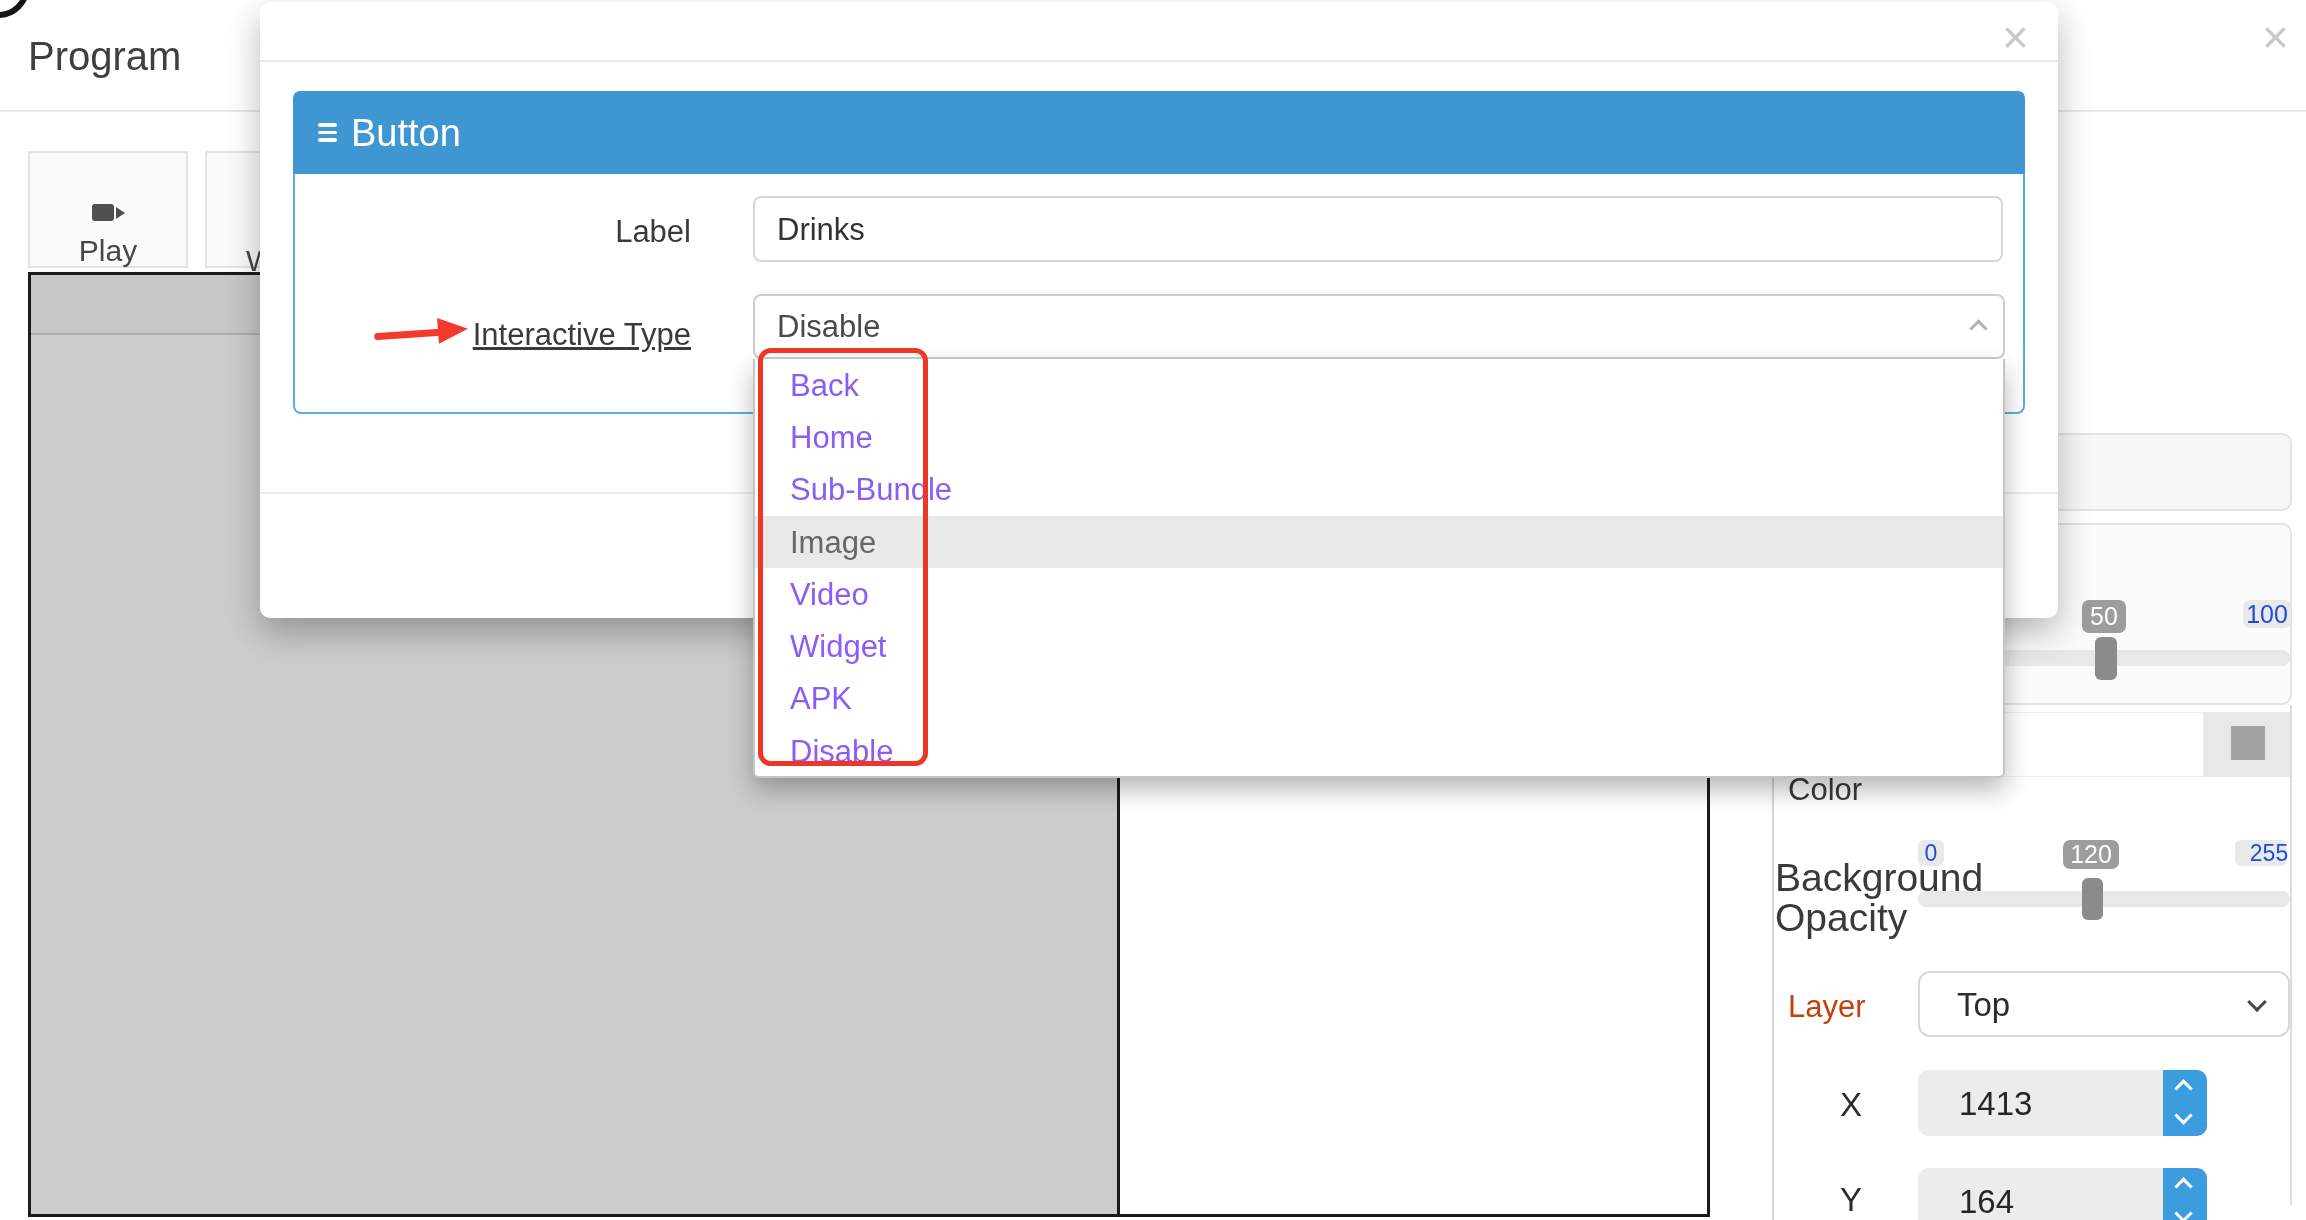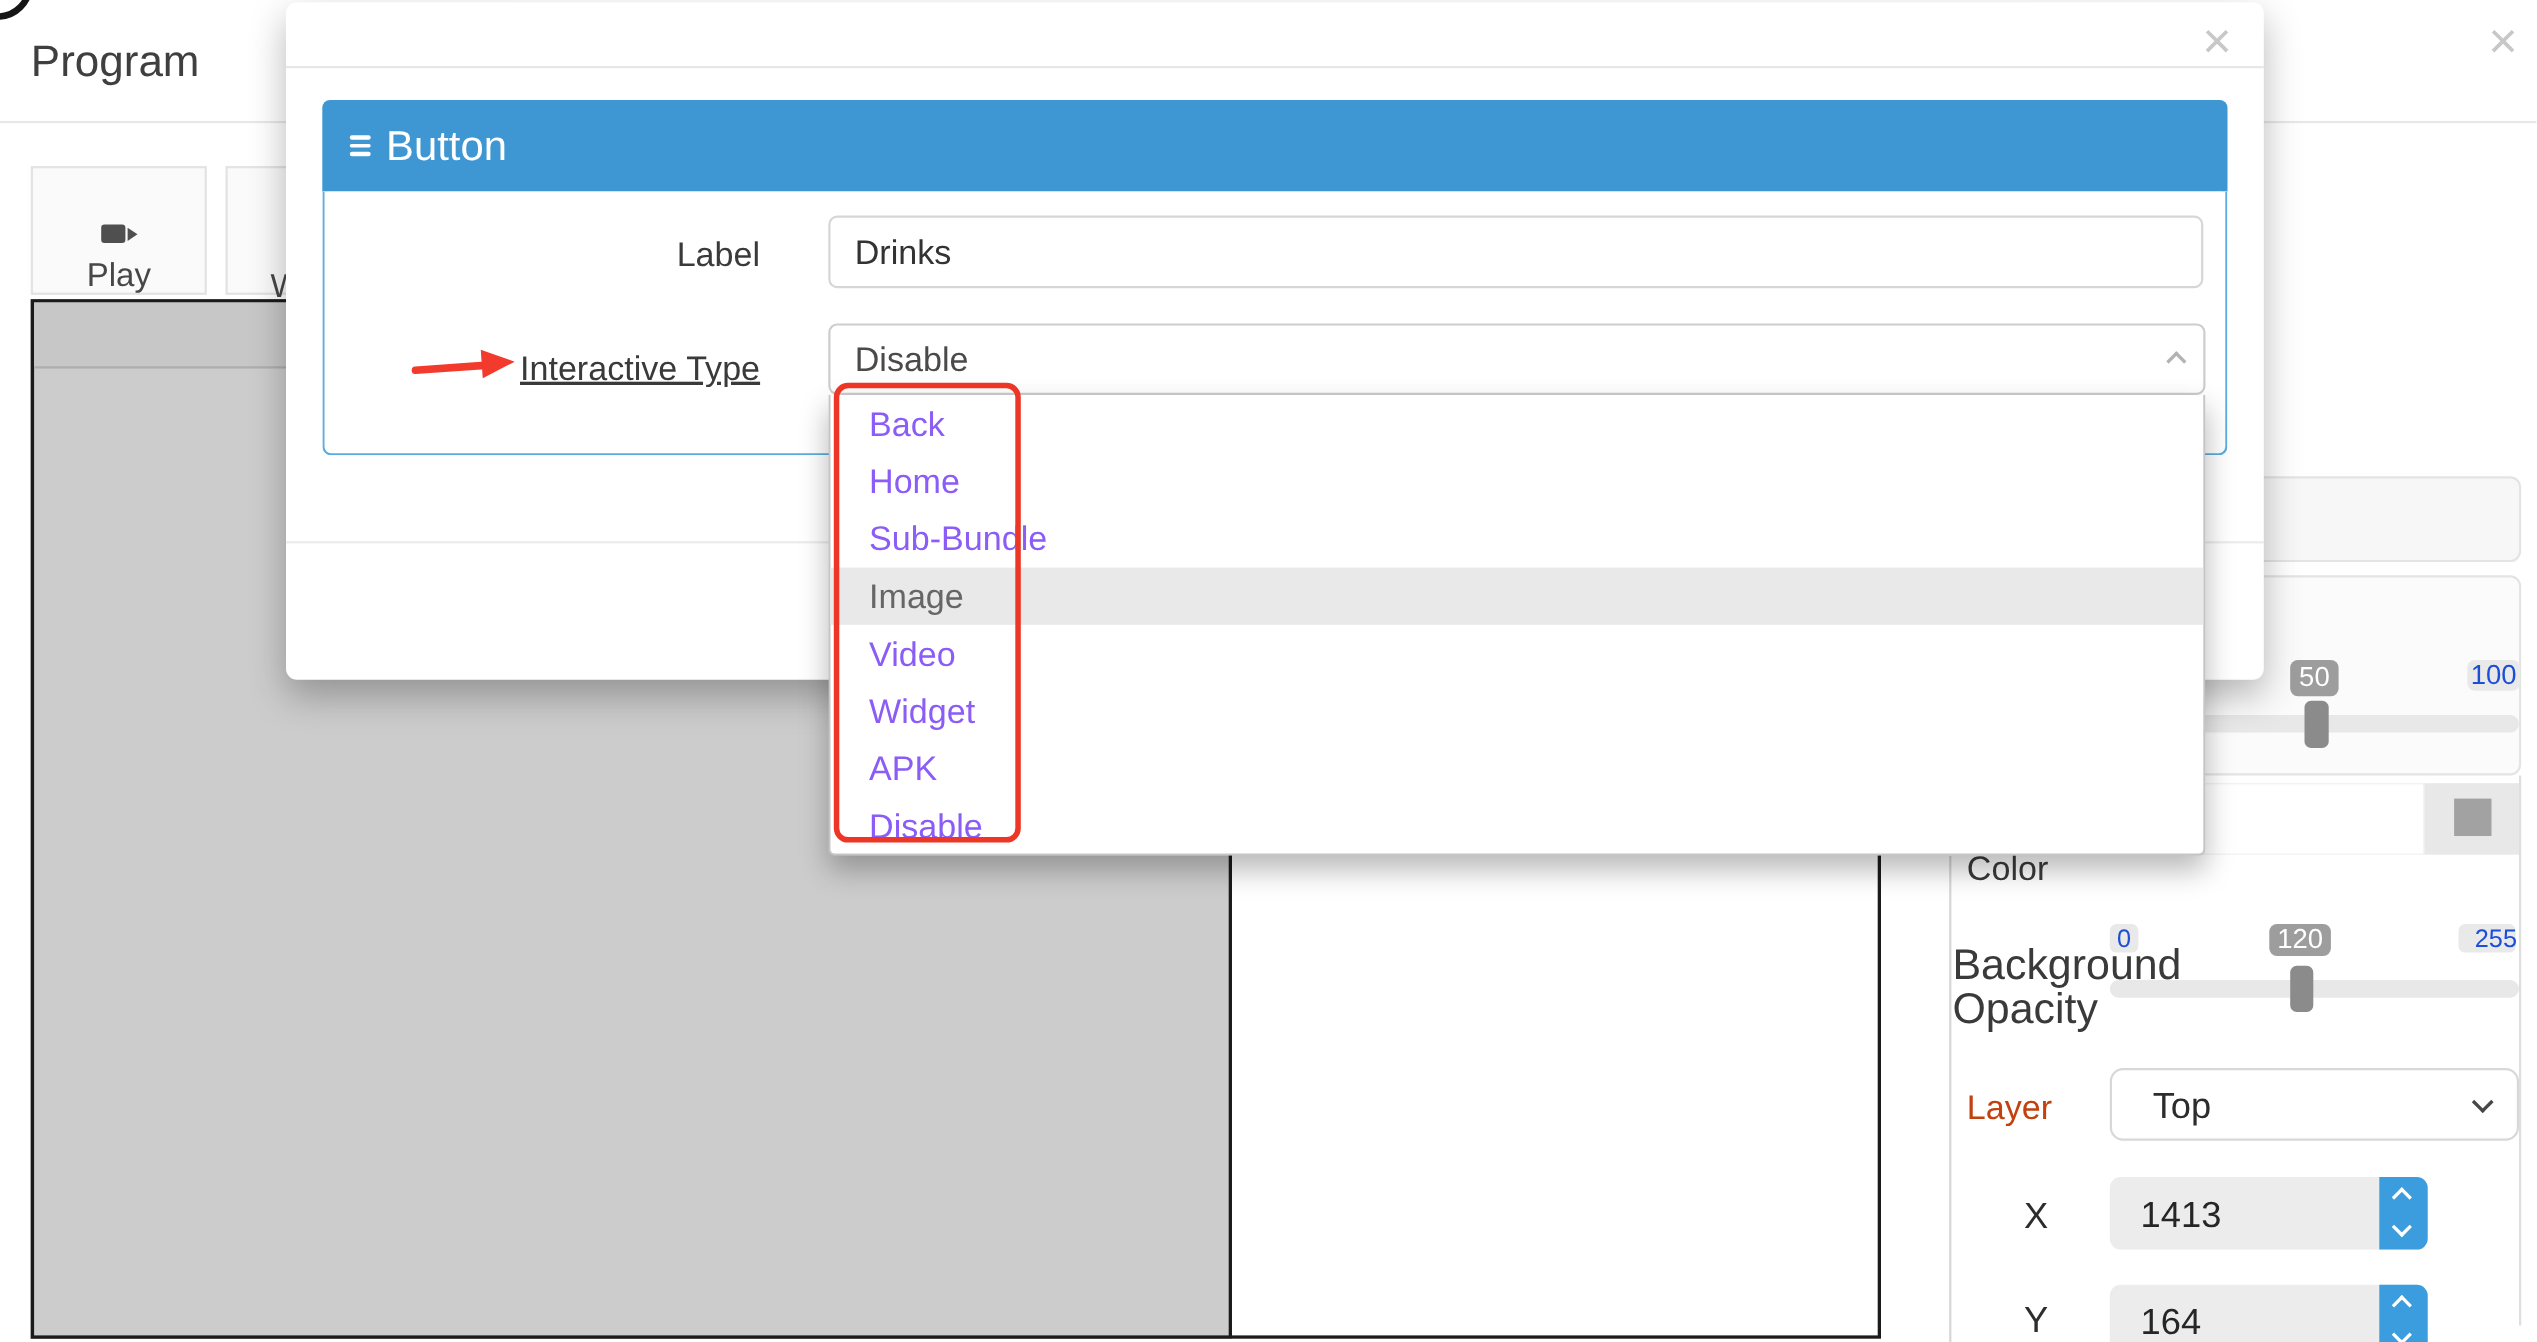--- a/index.html
+++ b/index.html
@@ -67,21 +67,21 @@
   .layer-select { left:1918px; top:971px; width:372px; height:66px; background:#fff;
                   border:2px solid #d8d8d8; border-radius:12px; display:flex; align-items:center;
                   padding-left:37px; cursor:pointer; }
   .layer-select .val { font-size:33px; color:#2c2c2c; line-height:1; }
   .chev { display:inline-block; width:14px; height:14px; border-style:solid; border-color:#474747; }
   .chev.down { border-width:0 3px 3px 0; transform:rotate(45deg); }
   .chev.up   { border-width:3px 3px 0 0; transform:rotate(-45deg); }
   .layer-chev { position:absolute; right:24px; top:22px; }
 
   .spinner { width:289px; height:66px; background:#ececec; border-radius:10px; display:flex;
-             align-items:center; padding-left:28px; }
+             align-items:center; padding-left:41px; }
   .x-spin { left:1918px; top:1070px; }
   .y-spin { left:1918px; top:1168px; }
   .spin-val { font-size:33px; color:#262626; line-height:1; }
   .spin-col { position:absolute; right:0; top:0; width:44px; height:66px; background:#3b9ddd;
               border-radius:0 10px 10px 0; }
   .spin-btn { position:absolute; left:0; width:44px; height:33px; cursor:pointer; }
   .spin-btn .chev { border-color:#fff; width:13px; height:13px; border-width:3px 3px 0 0; position:absolute; left:14px; }
   .spin-up { top:0; } .spin-up .chev { top:12px; transform:rotate(-45deg); }
   .spin-dn { top:33px; } .spin-dn .chev { top:6px; transform:rotate(135deg); }
   .coord-label { font-size:33px; color:#2d2d2d; line-height:1; }

